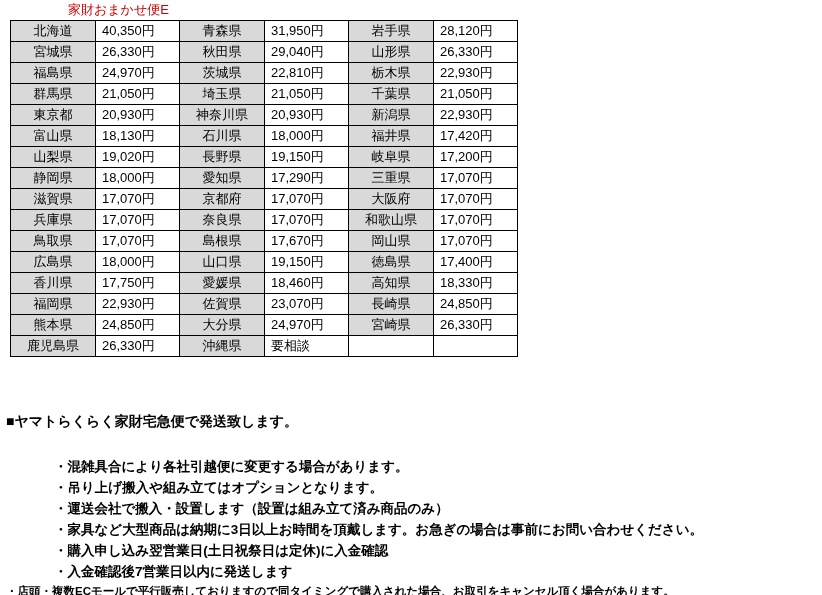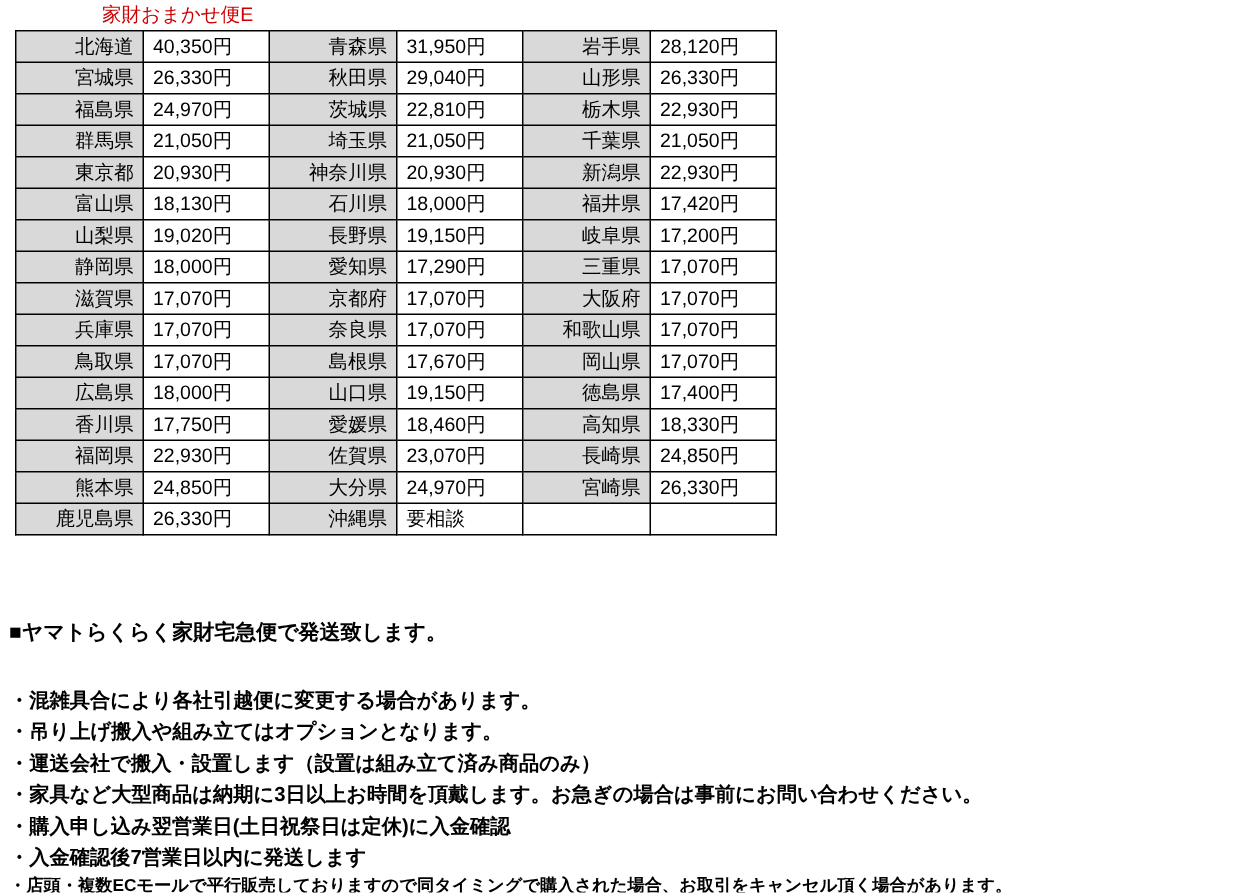--- a/index.html
+++ b/index.html
@@ -41,21 +41,21 @@
   table.fee-table td {
     border: 1px solid #000000;
     height: 21px;
     font-size: 13px;
     padding: 0 6px;
     box-sizing: border-box;
   }
   td.pref {
     width: 85px;
     background: #d9d9d9;
-    text-align: right;
+    text-align: center;
     font-weight: normal;
   }
   td.price {
     width: 84px;
     background: #ffffff;
     text-align: left;
   }
   td.price-note {
     width: 84px;
     background: #ffffff;
@@ -76,20 +76,21 @@
   .note-head {
     font-size: 14px;
     font-weight: bold;
     line-height: 22px;
     margin-bottom: 24px;
   }
   .note-line {
     font-size: 13.5px;
     font-weight: bold;
     line-height: 21px;
+    margin-left: 48px;
   }
   .note-line-small {
     font-size: 11.5px;
     font-weight: bold;
     line-height: 19px;
   }
 </style>
 </head>
 <body>
 

